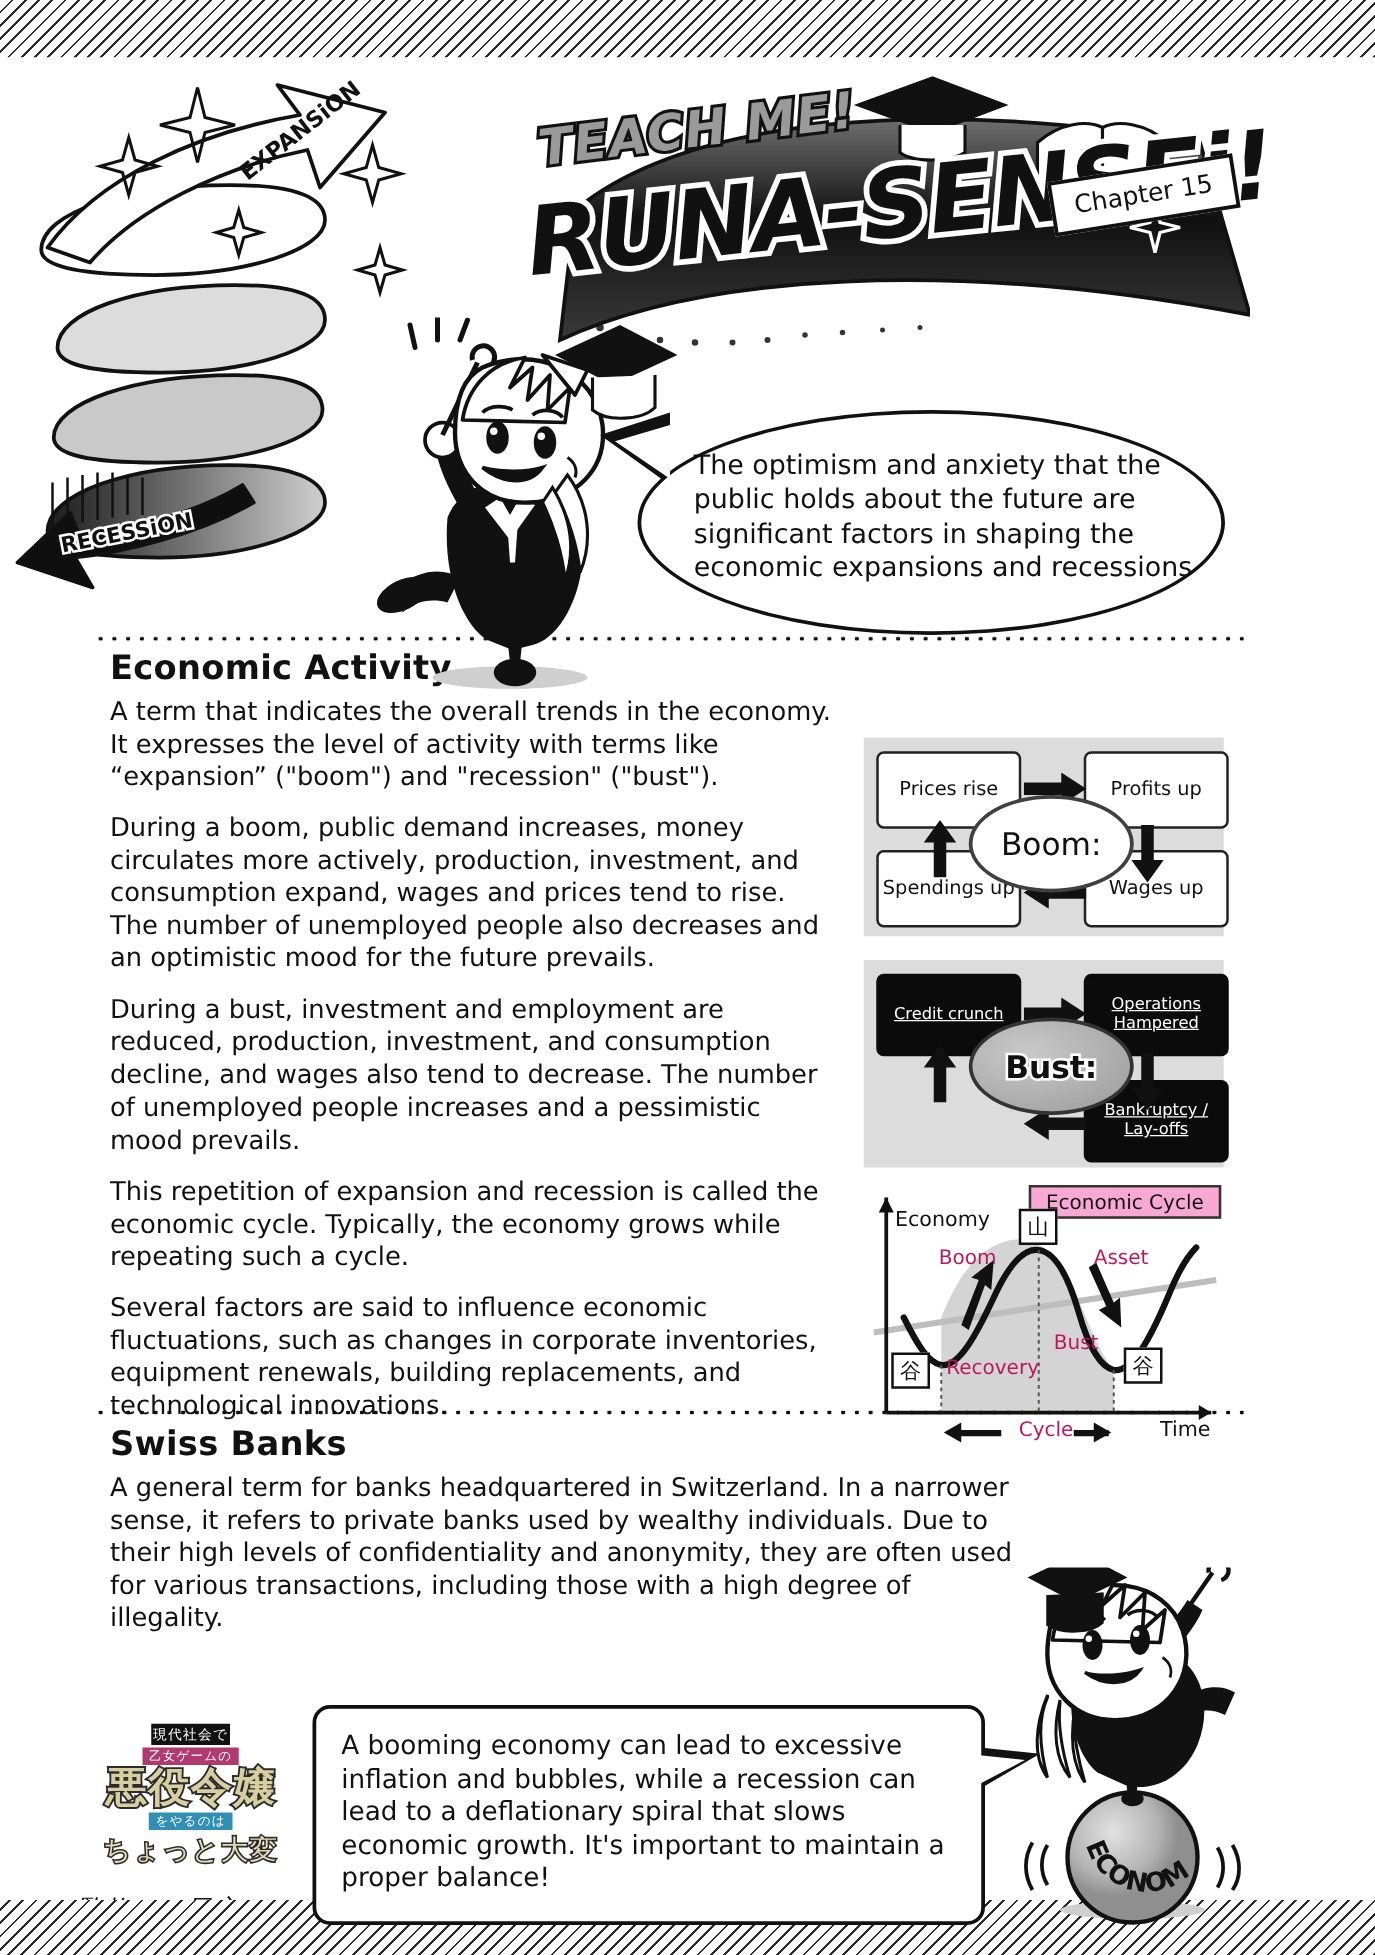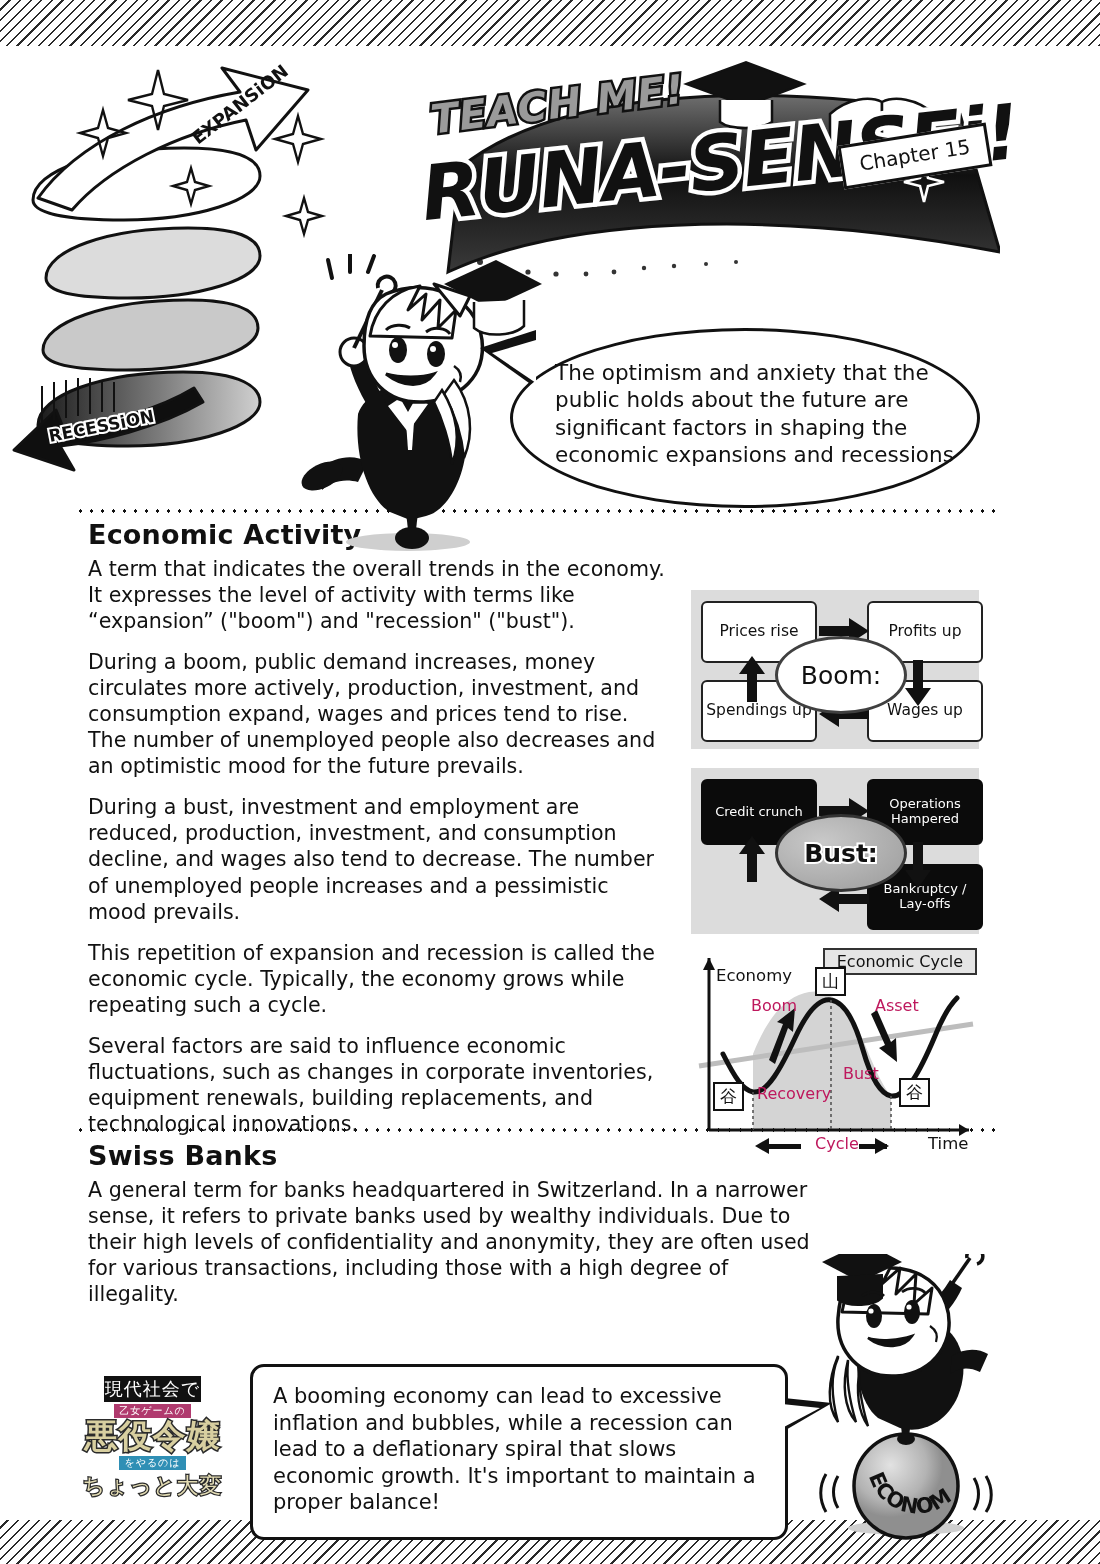--- a/index.html
+++ b/index.html
@@ -184,20 +184,21 @@
     line-height: 1.12;
     font-size: 15.5px;
     color: #111;
     background: #fff;
   }
   .d-bust .cbox {
     background: #0b0b0b;
     color: #fff;
     border-color: #0b0b0b;
     font-size: 13px;
+    text-decoration: underline;
   }
   .cbox.tl { left: 2px;   top: 3px;   width: 116px; height: 62px; }
   .cbox.tr { left: 168px; top: 3px;   width: 116px; height: 62px; }
   .cbox.br { left: 168px; top: 82px;  width: 116px; height: 62px; }
   .cbox.bl { left: 2px;   top: 82px;  width: 116px; height: 62px; }
 
   .d-bust .cbox.tl { height: 66px; }
   .d-bust .cbox.tr { height: 66px; }
   .d-bust .cbox.br { top: 88px; height: 66px; }
   .d-bust .cbox.bl { top: 88px; height: 66px; }
@@ -235,21 +236,21 @@
   
   .d-chart {
     position: absolute;
     left: 691px; top: 898px;
     width: 288px; height: 215px;
     background: #fff;
   }
   .chart-label-box {
     position: absolute;
     right: 2px; top: 4px;
-    background: #e5e5e5;
+    background: #f9a8d4;
     border: 2px solid #333;
     padding: 3px 12px;
     font-size: 16px;
     line-height: 1.08;
     text-align: center;
     color: #111;
     z-index: 5;
   }
   .ax-label {
     position: absolute;
@@ -312,21 +313,21 @@
   
   .logo-block {
     position: absolute;
     left: 55px; top: 1330px;
     width: 195px;
     text-align: center;
   }
   .logo-l1 {
     background: #111; color: #fff;
     display: inline-block;
-    font-size: 18px; padding: 1px 1px;
+    font-size: 11px; padding: 1px 1px;
     font-family: "DejaVu Sans", sans-serif;
     letter-spacing: 1px;
   }
   .logo-l2 {
     display: block;
     font-size: 10px;
     color: #fff;
     background: #b03a6e;
     margin: 2px auto 0;
     width: fit-content;

